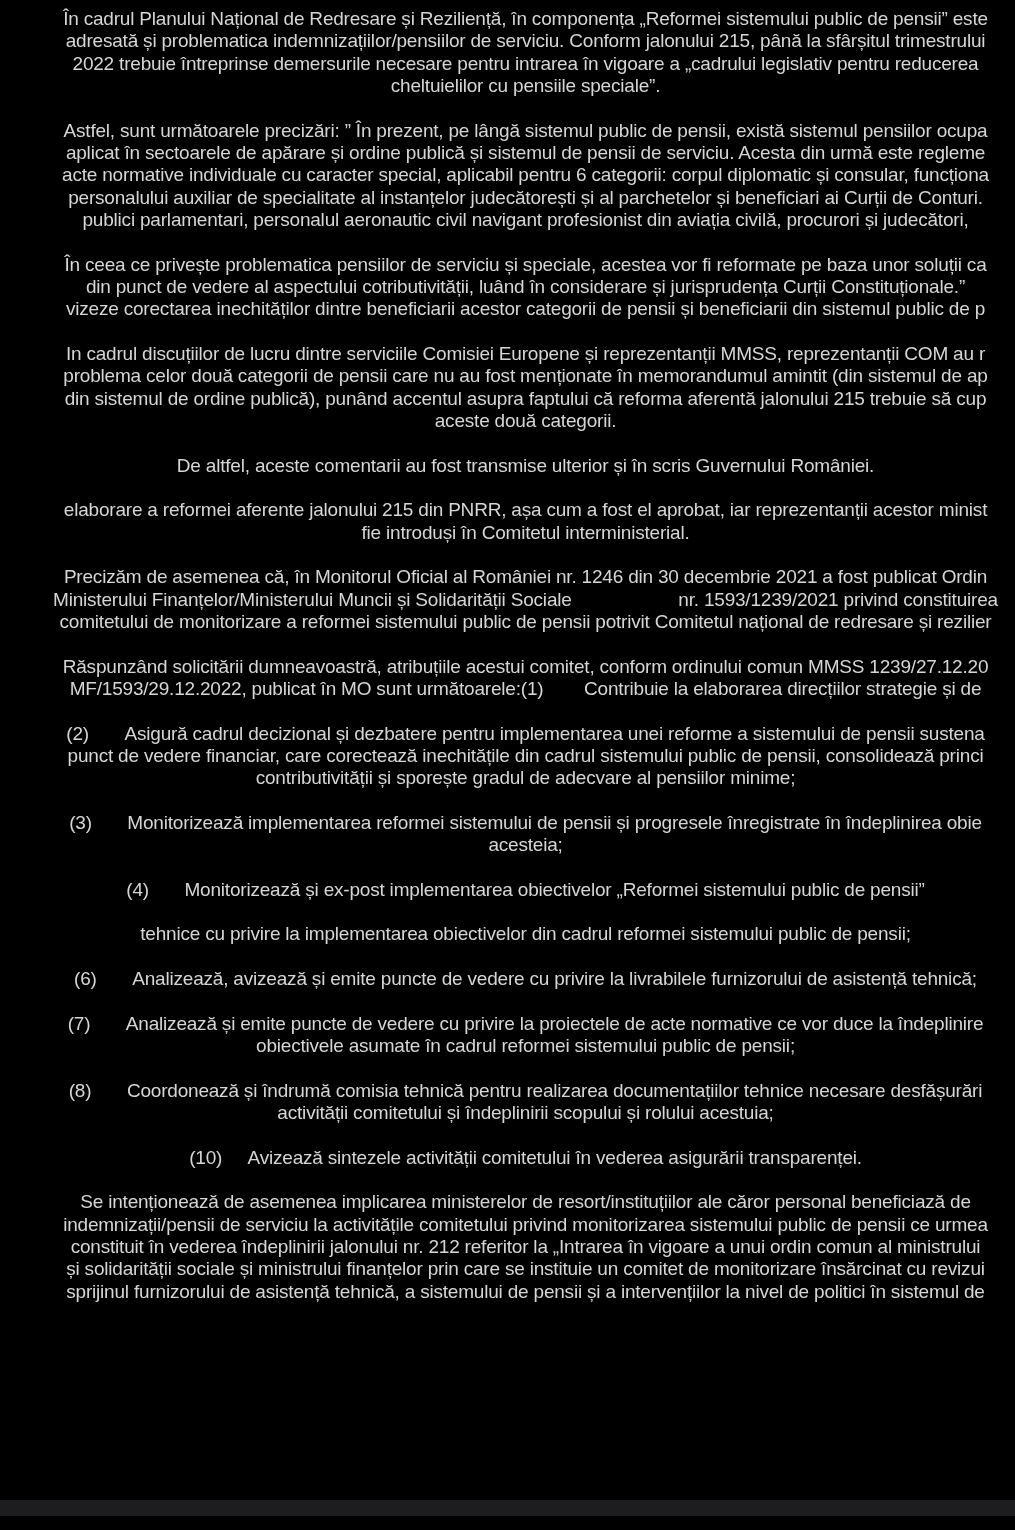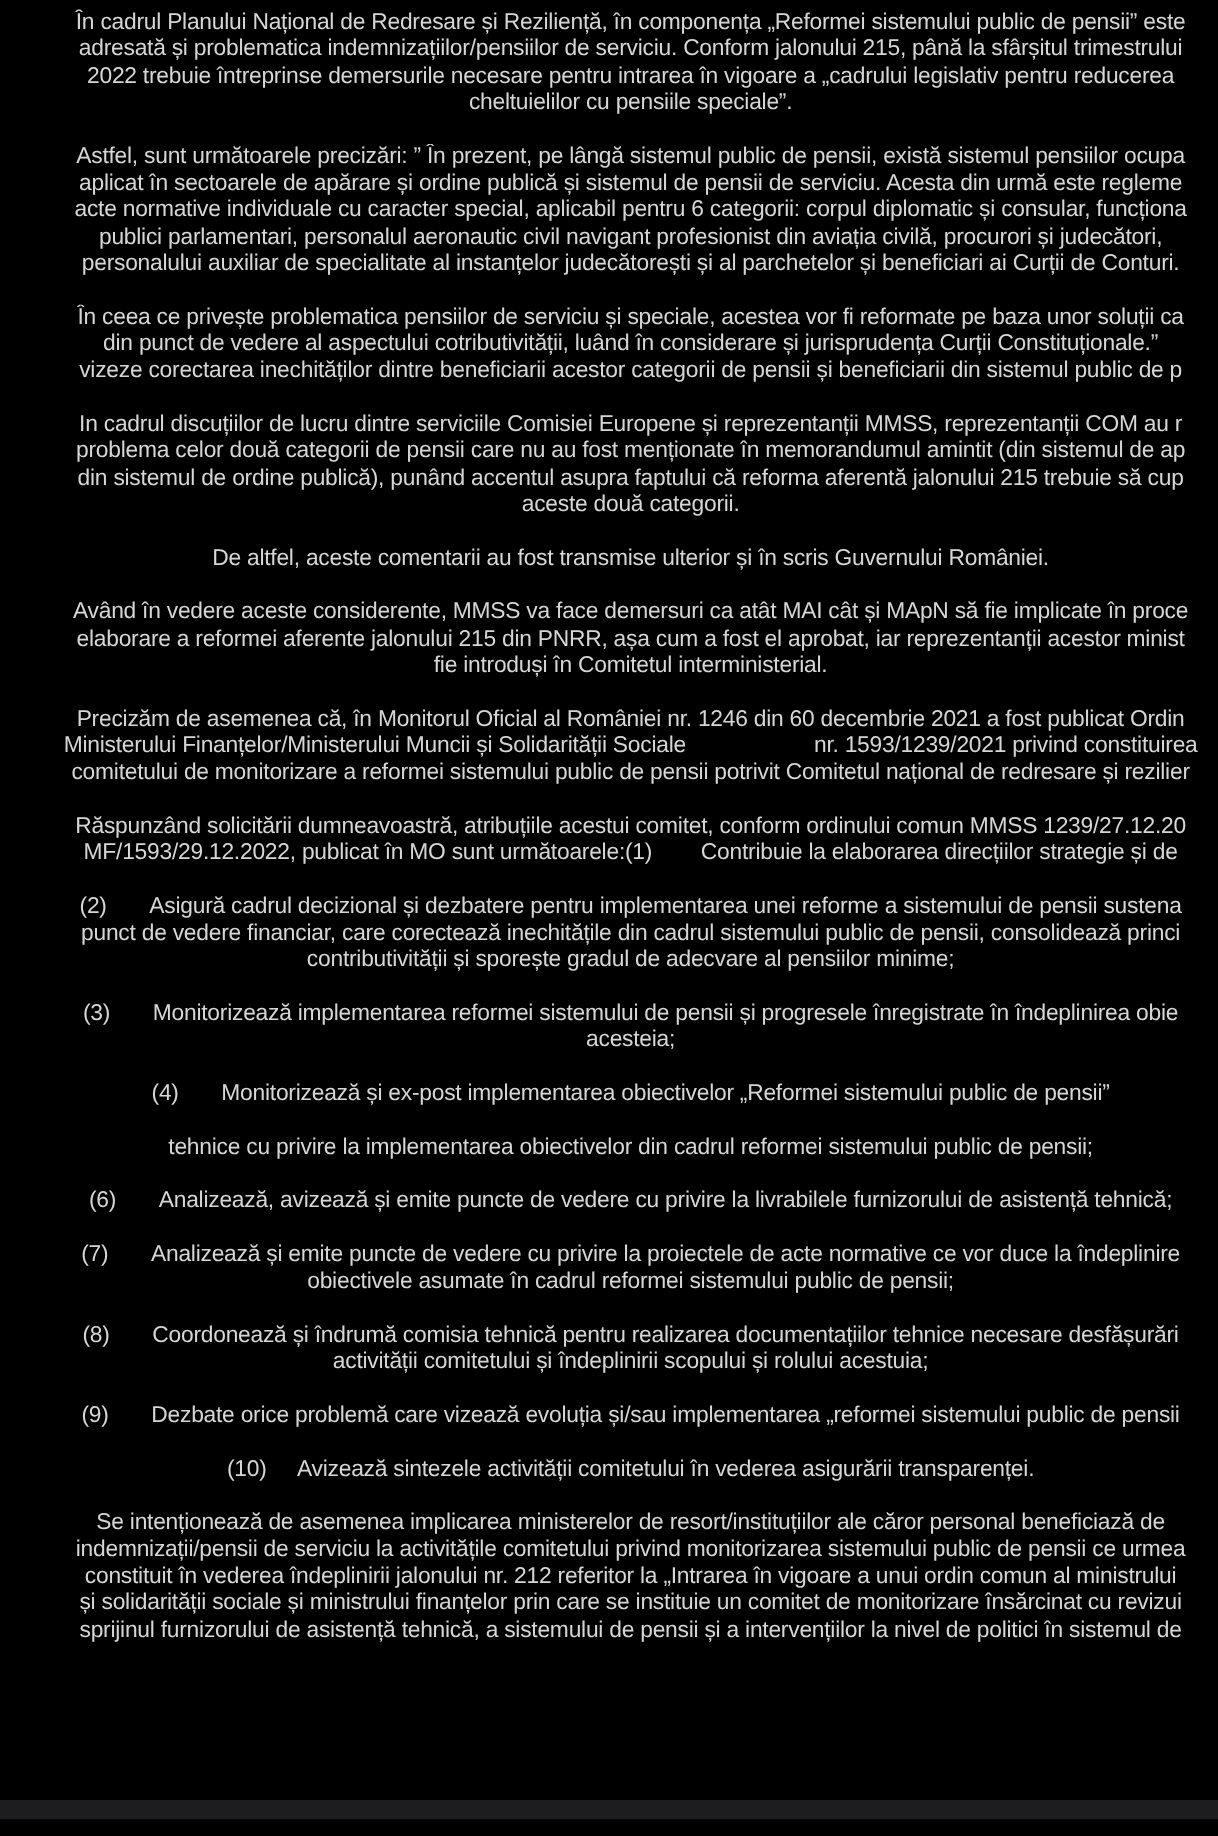--- a/index.html
+++ b/index.html
@@ -41,44 +41,43 @@
       <div class="para">
         <div class="line">În cadrul Planului Național de Redresare și Reziliență, în componența „Reformei sistemului public de pensii” este</div>
         <div class="line">adresată și problematica indemnizațiilor/pensiilor de serviciu. Conform jalonului 215, până la sfârșitul trimestrului</div>
         <div class="line">2022 trebuie întreprinse demersurile necesare pentru intrarea în vigoare a „cadrului legislativ pentru reducerea</div>
         <div class="line">cheltuielilor cu pensiile speciale”.</div>
       </div>
       <div class="para">
         <div class="line">Astfel, sunt următoarele precizări: ” În prezent, pe lângă sistemul public de pensii, există sistemul pensiilor ocupa</div>
         <div class="line">aplicat în sectoarele de apărare și ordine publică și sistemul de pensii de serviciu. Acesta din urmă este regleme</div>
         <div class="line">acte normative individuale cu caracter special, aplicabil pentru 6 categorii: corpul diplomatic și consular, funcționa</div>
+        <div class="line">personalului auxiliar de specialitate al instanțelor judecătorești și al parchetelor și beneficiari ai Curții de Conturi.</div>
         <div class="line">publici parlamentari, personalul aeronautic civil navigant profesionist din aviația civilă, procurori și judecători,</div>
-        <div class="line">personalului auxiliar de specialitate al instanțelor judecătorești și al parchetelor și beneficiari ai Curții de Conturi.</div>
       </div>
       <div class="para">
         <div class="line">În ceea ce privește problematica pensiilor de serviciu și speciale, acestea vor fi reformate pe baza unor soluții ca</div>
         <div class="line">din punct de vedere al aspectului cotributivității, luând în considerare și jurisprudența Curții Constituționale.”</div>
         <div class="line">vizeze corectarea inechităților dintre beneficiarii acestor categorii de pensii și beneficiarii din sistemul public de p</div>
       </div>
       <div class="para">
         <div class="line">In cadrul discuțiilor de lucru dintre serviciile Comisiei Europene și reprezentanții MMSS, reprezentanții COM au r</div>
         <div class="line">problema celor două categorii de pensii care nu au fost menționate în memorandumul amintit (din sistemul de ap</div>
         <div class="line">din sistemul de ordine publică), punând accentul asupra faptului că reforma aferentă jalonului 215 trebuie să cup</div>
         <div class="line">aceste două categorii.</div>
       </div>
       <div class="para">
         <div class="line">De altfel, aceste comentarii au fost transmise ulterior și în scris Guvernului României.</div>
       </div>
       <div class="para">
-        <div class="line">Având în vedere aceste considerente, MMSS va face demersuri ca atât MAI cât și MApN să fie implicate în proce</div>
         <div class="line">elaborare a reformei aferente jalonului 215 din PNRR, așa cum a fost el aprobat, iar reprezentanții acestor minist</div>
         <div class="line">fie introduși în Comitetul interministerial.</div>
       </div>
       <div class="para">
-        <div class="line">Precizăm de asemenea că, în Monitorul Oficial al României nr. 1246 din 60 decembrie 2021 a fost publicat Ordin</div>
+        <div class="line">Precizăm de asemenea că, în Monitorul Oficial al României nr. 1246 din 30 decembrie 2021 a fost publicat Ordin</div>
         <div class="line">Ministerului Finanțelor/Ministerului Muncii și Solidarității Sociale&nbsp;&nbsp;&nbsp;&nbsp;&nbsp;&nbsp;&nbsp;&nbsp;&nbsp;&nbsp;&nbsp;&nbsp;&nbsp;&nbsp;&nbsp;&nbsp;&nbsp;&nbsp;&nbsp;&nbsp;&nbsp;nr. 1593/1239/2021 privind constituirea</div>
         <div class="line">comitetului de monitorizare a reformei sistemului public de pensii potrivit Comitetul național de redresare și rezilier</div>
       </div>
       <div class="para">
         <div class="line">Răspunzând solicitării dumneavoastră, atribuțiile acestui comitet, conform ordinului comun MMSS 1239/27.12.20</div>
         <div class="line">MF/1593/29.12.2022, publicat în MO sunt următoarele:(1)&nbsp;&nbsp;&nbsp;&nbsp;&nbsp;&nbsp;&nbsp;&nbsp;Contribuie la elaborarea direcțiilor strategie și de</div>
       </div>
       <div class="para">
         <div class="line">(2)&nbsp;&nbsp;&nbsp;&nbsp;&nbsp;&nbsp;&nbsp;Asigură cadrul decizional și dezbatere pentru implementarea unei reforme a sistemului de pensii sustena</div>
         <div class="line">punct de vedere financiar, care corectează inechitățile din cadrul sistemului public de pensii, consolidează princi</div>
@@ -99,23 +98,20 @@
       </div>
       <div class="para">
         <div class="line">(7)&nbsp;&nbsp;&nbsp;&nbsp;&nbsp;&nbsp;&nbsp;Analizează și emite puncte de vedere cu privire la proiectele de acte normative ce vor duce la îndeplinire</div>
         <div class="line">obiectivele asumate în cadrul reformei sistemului public de pensii;</div>
       </div>
       <div class="para">
         <div class="line">(8)&nbsp;&nbsp;&nbsp;&nbsp;&nbsp;&nbsp;&nbsp;Coordonează și îndrumă comisia tehnică pentru realizarea documentațiilor tehnice necesare desfășurări</div>
         <div class="line">activității comitetului și îndeplinirii scopului și rolului acestuia;</div>
       </div>
       <div class="para">
-        <div class="line">(9)&nbsp;&nbsp;&nbsp;&nbsp;&nbsp;&nbsp;&nbsp;Dezbate orice problemă care vizează evoluția și/sau implementarea „reformei sistemului public de pensii</div>
-      </div>
-      <div class="para">
         <div class="line">(10)&nbsp;&nbsp;&nbsp;&nbsp;&nbsp;Avizează sintezele activității comitetului în vederea asigurării transparenței.</div>
       </div>
       <div class="para">
         <div class="line">Se intenționează de asemenea implicarea ministerelor de resort/instituțiilor ale căror personal beneficiază de</div>
         <div class="line">indemnizații/pensii de serviciu la activitățile comitetului privind monitorizarea sistemului public de pensii ce urmea</div>
         <div class="line">constituit în vederea îndeplinirii jalonului nr. 212 referitor la „Intrarea în vigoare a unui ordin comun al ministrului</div>
         <div class="line">și solidarității sociale și ministrului finanțelor prin care se instituie un comitet de monitorizare însărcinat cu revizui</div>
         <div class="line">sprijinul furnizorului de asistență tehnică, a sistemului de pensii și a intervențiilor la nivel de politici în sistemul de</div>
       </div>
     </div>

